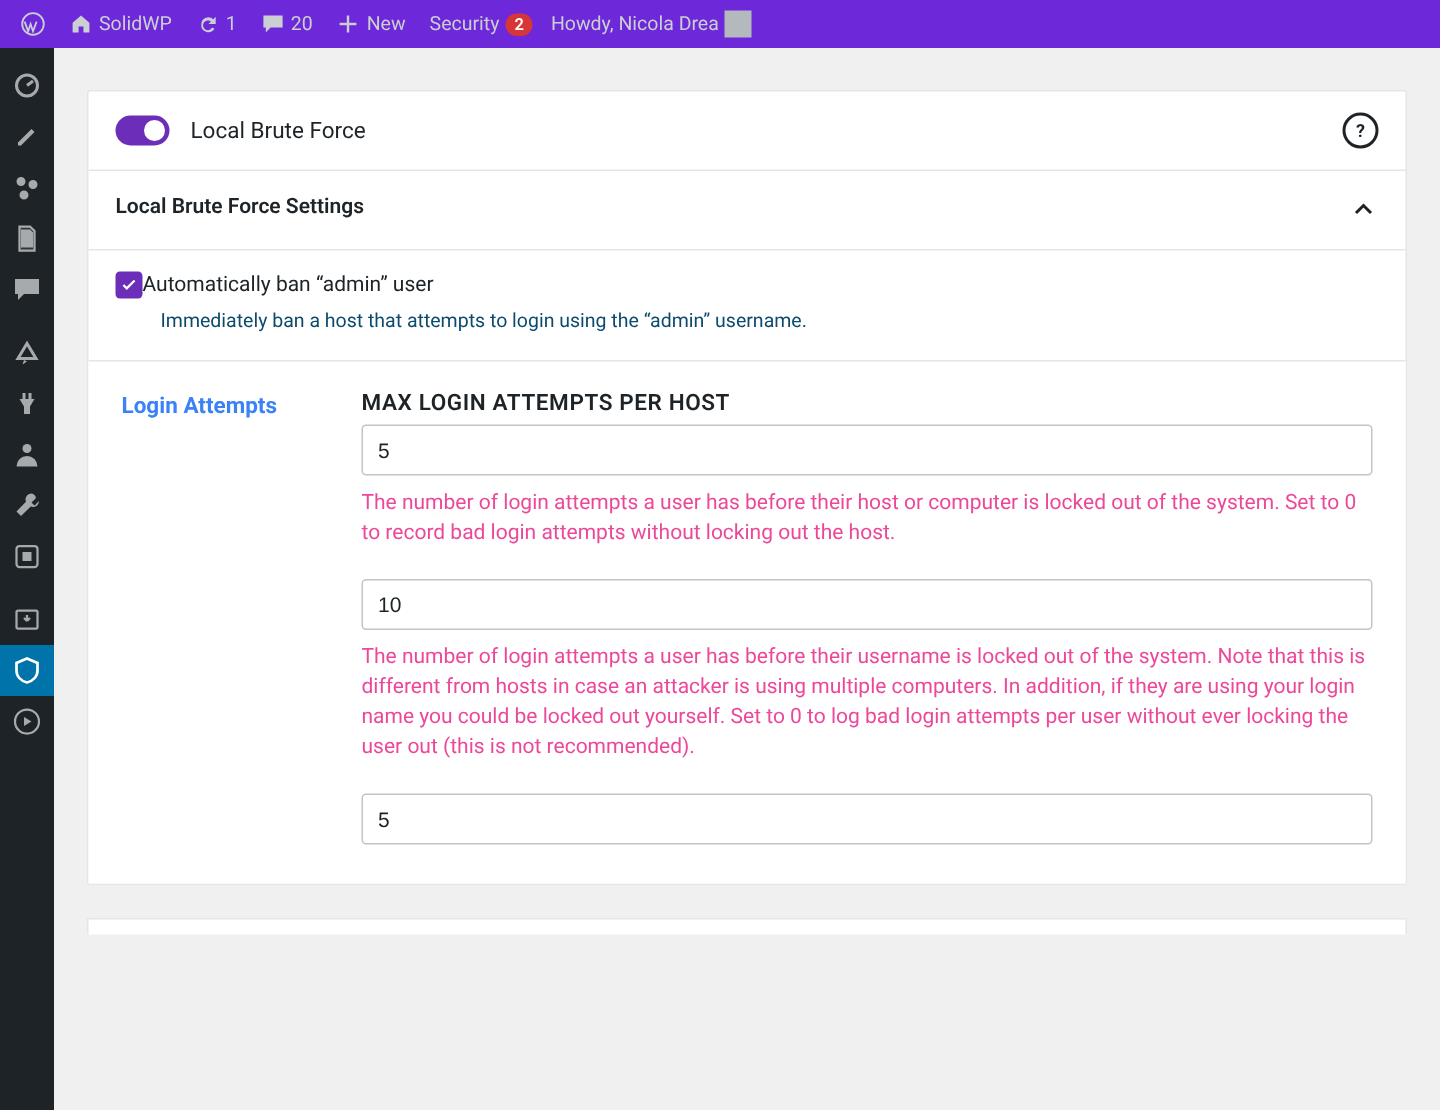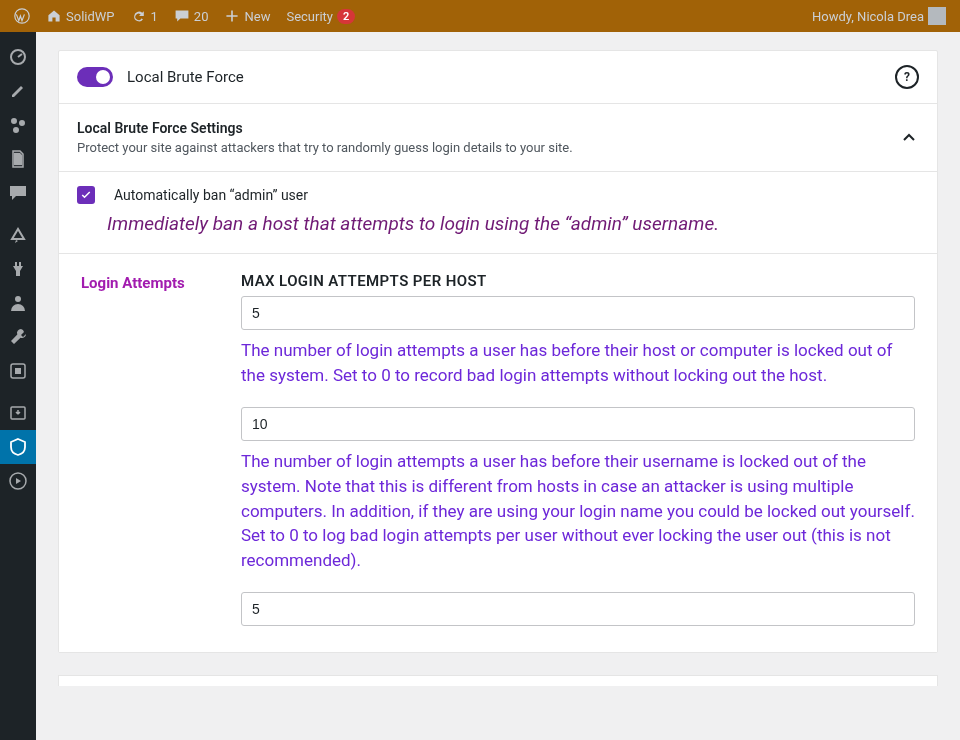--- a/index.html
+++ b/index.html
@@ -1,54 +1,54 @@
 <!DOCTYPE html>
 <html><head>
 <meta charset="utf-8">
 <style>
   html, body { margin:0; padding:0; font-family:-apple-system,BlinkMacSystemFont,"Segoe UI",Roboto,"Helvetica Neue",Arial,sans-serif; background:#f0f0f1; color:#1d2327; }
-  .topbar { height:32px; background:#a16207; color:#cbcfd4; display:flex; align-items:center; font-size:13px; padding:0 8px; justify-content:space-between; }
+  .topbar { height:32px; background:#6d28d9; color:#cbcfd4; display:flex; align-items:center; font-size:13px; padding:0 8px; justify-content:flex-start; }
   .topbar-left, .topbar-right { display:flex; align-items:center; gap:4px; }
   .tb-item { display:flex; align-items:center; gap:4px; padding:0 6px; height:32px; cursor:pointer; }
   .ico { width:16px; height:16px; display:inline-flex; align-items:center; justify-content:center; fill:#cbcfd4; }
   .badge { background:#d63638; color:#fff; border-radius:9px; font-size:11px; padding:1px 6px; font-weight:600; }
   .avatar { width:18px; height:18px; background:#b4b9be; display:inline-block; }
   .shell { display:flex; height:708px; }
   .rail { width:36px; background:#1d2327; display:flex; flex-direction:column; align-items:center; padding-top:8px; position:relative;}
   .rail-item { width:36px; height:34px; display:flex; align-items:center; justify-content:center; cursor:pointer; position:relative;}
   .rail-item svg { width:20px; height:20px; fill:#a7aaad; }
   .rail-item.active { background:#0073aa; }
   .rail-item.active svg { fill:#fff; }
   .rail-item.active::after{ content:""; position:absolute; right:-8px; top:50%; transform:translateY(-50%); border:8px solid transparent; border-right-color:#f0f0f1;}
   .content { flex:1; background:#f0f0f1; overflow:auto; padding:0 22px 30px 22px; }
-  .inner { max-width:914px; margin:0 auto; padding-top:18px;}
+  .inner { max-width:914px; margin:10px auto; padding-top:18px;}
   .card { background:#fff; border:1px solid #e5e5e5; border-radius:2px; }
   .card-header { display:flex; align-items:center; padding:14px 18px; gap:14px; }
   .toggle { width:36px; height:20px; background:#6c2eb9; border-radius:10px; position:relative; cursor:pointer;}
   .toggle::after{ content:""; width:14px; height:14px; background:#fff; border-radius:50%; position:absolute; top:3px; right:3px;}
   .card-title { font-size:15px; color:#1d2327;}
   .help-icon { margin-left:auto; width:20px; height:20px; border:2px solid #1d2327; border-radius:50%; display:flex; align-items:center; justify-content:center; font-weight:700; font-size:12px; cursor:pointer;}
-  .section { border-top:1px solid #e5e5e5; padding:16px 18px; display:flex; justify-content:space-between; align-items:center; gap:16px;}
+  .section { border-top:1px solid #e5e5e5; padding:16px 18px; display:flex; justify-content:space-between; align-items:flex-end; gap:16px;}
   .section-text h3{ margin:0 0 4px 0; font-size:14px; font-weight:600; color:#1d2327;}
   .section-text p{ margin:0; font-size:13px; color:#50575e;}
   .chevron { width:20px; height:20px; cursor:pointer;}
   .panel { border-top:1px solid #e5e5e5; padding:14px 18px 18px; }
-  .cbrow { display:flex; align-items:center; gap:19px;}
+  .cbrow { display:flex; align-items:center; gap:0;}
   .cb { width:18px; height:18px; background:#6c2eb9; border-radius:3px; display:flex; align-items:center; justify-content:center; cursor:pointer;}
   .cb svg{ width:12px; height:12px; fill:#fff;}
   .cblab { font-size:14px; color:#1d2327;}
-  .subdesc { font-size:19px; color:#701a75; margin:8px 0 0 30px;font-style:italic;}
+  .subdesc { font-size:13px; color:#0c4a6e; margin:8px 0 0 30px;}
   .formzone { border-top:1px solid #e5e5e5; background:#fff; display:flex; }
-  .formzone .left { width:160px; padding:20px 0 0 22px; font-size:15px; font-weight:700; color:#a21caf;}
+  .formzone .left { width:160px; padding:20px 0 0 22px; font-size:15px; font-weight:700; color:#3b82f6;}
   .formzone .right { flex:1; padding:18px 22px 22px 0;}
   .fgroup { margin-bottom:20px;}
   .fgroup:last-child{ margin-bottom:4px;}
   .flabel { font-size:15px; font-weight:600; letter-spacing:0.4px; color:#1d2327; margin-bottom:6px; text-transform:uppercase;}
   .finput { width:100%; box-sizing:border-box; padding:8px 10px; font-size:14px; border:1px solid #c3c4c7; border-radius:3px; background:#fff; color:#1d2327;}
-  .fdesc { font-size:17px; color:#6d28d9; margin-top:8px; line-height:1.45;}
+  .fdesc { font-size:14px; color:#ec4899; margin-top:8px; line-height:1.45;}
   .bord { border:1px solid #e5e5e5; background:#fff; height:10px; border-bottom:none; margin-top:22px;}
 </style>
 </head>
 <body>
 
 <div class="topbar">
   <div class="topbar-left">
     <div class="tb-item">
       <span class="ico">
           <svg viewBox="0 0 20 20">
@@ -186,21 +186,20 @@
       <div class="card">
         <div class="card-header">
           <div class="toggle"></div>
           <div class="card-title">Local Brute Force</div>
           <div class="help-icon">?</div>
         </div>
 
         <div class="section">
           <div class="section-text">
             <h3>Local Brute Force Settings</h3>
-            <p>Protect your site against attackers that try to randomly guess login details to your site.</p>
           </div>
           <svg class="chevron" viewBox="0 0 20 20">
               <path d="M5 12l5-5 5 5" fill="none" stroke="#1d2327" stroke-width="2"></path>
             </svg>
         </div>
 
         <div class="panel">
           <div class="cbrow">
             <div class="cb">
               <svg viewBox="0 0 16 16">

